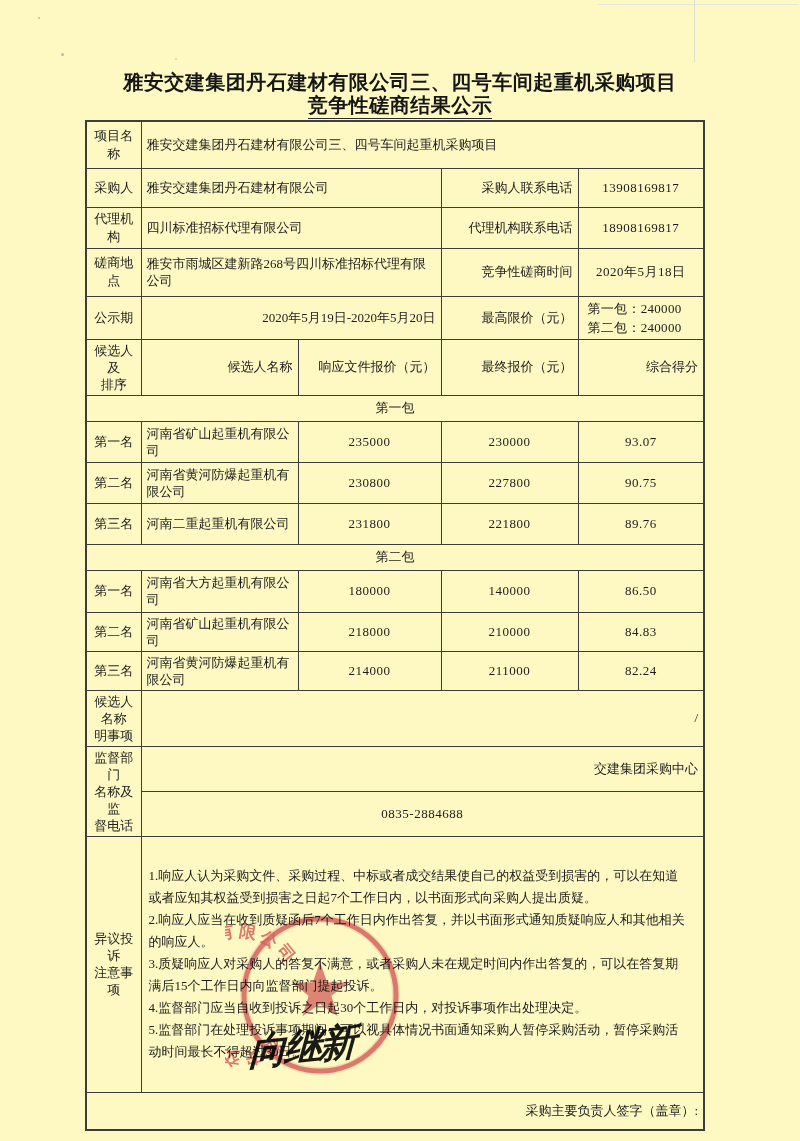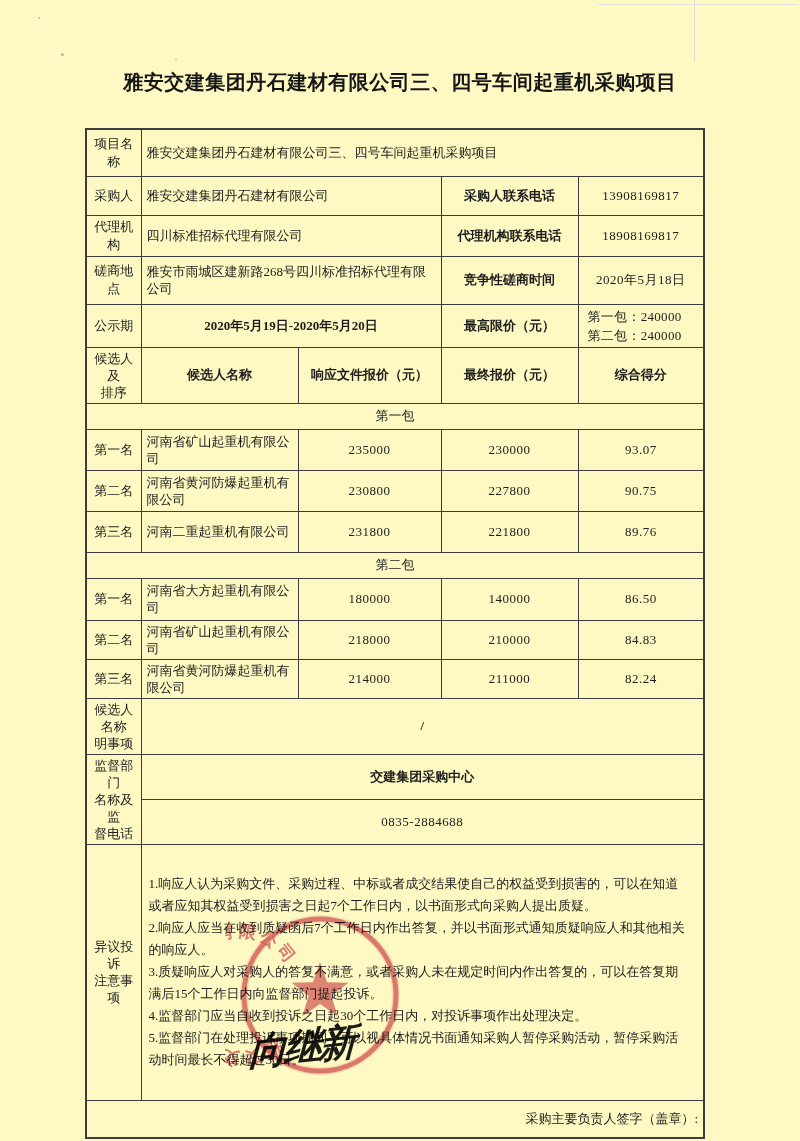--- a/index.html
+++ b/index.html
@@ -24,33 +24,33 @@
   .speck.s3{left:175px;top:58px;width:2px;height:2px;opacity:.6;}
 
   .title{
     position:absolute;left:0;top:71px;width:100%;
     text-align:center;font-weight:bold;font-size:20px;line-height:23px;
     letter-spacing:.5px;color:#161616;
   }
   .title .u{display:inline-block;border-bottom:1.5px solid #2a2a2a;padding-bottom:1px;}
 
   table.doc{
-    position:absolute;left:85px;top:128px;
+    position:absolute;left:85px;top:120px;
     width:618px;border-collapse:collapse;table-layout:fixed;
     font-size:13px;color:#1c1c1c;
   }
   table.doc td{
     border:1px solid #3d3d3d;
     padding:2px 5px;
     vertical-align:middle;
     overflow:hidden;
   }
   table.doc{border:2px solid #3d3d3d;}
   td.lab{text-align:center;padding:2px 2px;}
-  td.ctr{text-align:center;font-weight:bold;}
+  td.ctr{text-align:right;}
   td.lft{text-align:left;}
   td.num{text-align:center;letter-spacing:.5px;}
   .pkg-title{text-align:center;}
   .mono-line{line-height:17px;}
   .maxprice div{line-height:19px;text-align:left;padding-left:4px;letter-spacing:.3px;}
   .notes-cell{padding:10px 12px 10px 7px !important;}
   .notes-cell div{line-height:22px;text-align:left;}
   .sig-row td{padding-left:4px;text-align:right;}
 
   
@@ -73,20 +73,21 @@
 <div class="page">
 
   <div class="scan-line-v"></div>
   <div class="scan-line-h"></div>
   <div class="speck s1"></div>
   <div class="speck s2"></div>
   <div class="speck s3"></div>
 
   <div class="title">
     <div>雅安交建集团丹石建材有限公司三、四号车间起重机采购项目</div>
+    <div><span class="u">竞争性磋商结果公示</span></div>
   </div>
 
   <table class="doc">
     <colgroup>
       <col style="width:55px">
         <col style="width:157px">
         <col style="width:143px">
         <col style="width:137px">
         <col style="width:126px">
     </colgroup>

